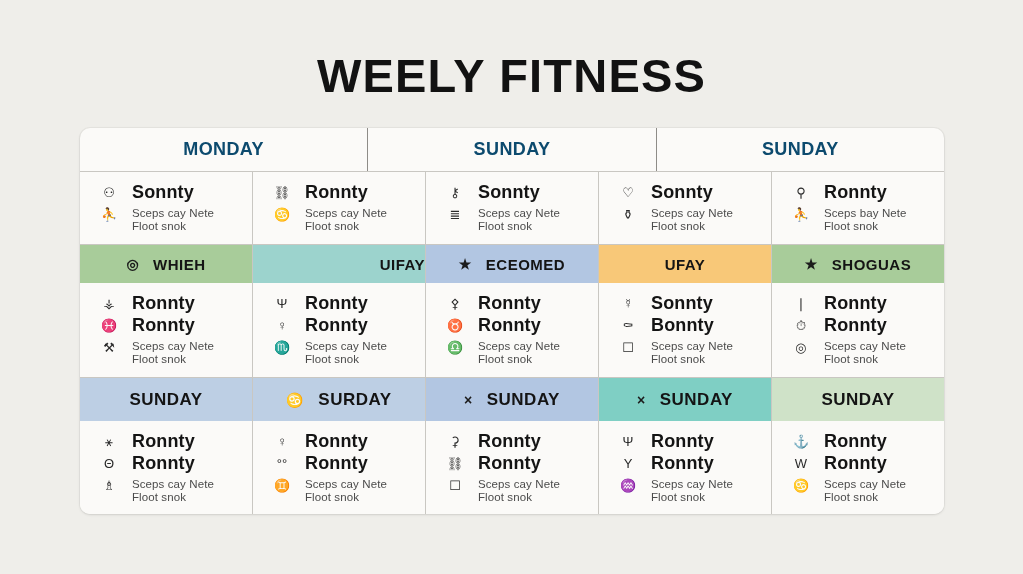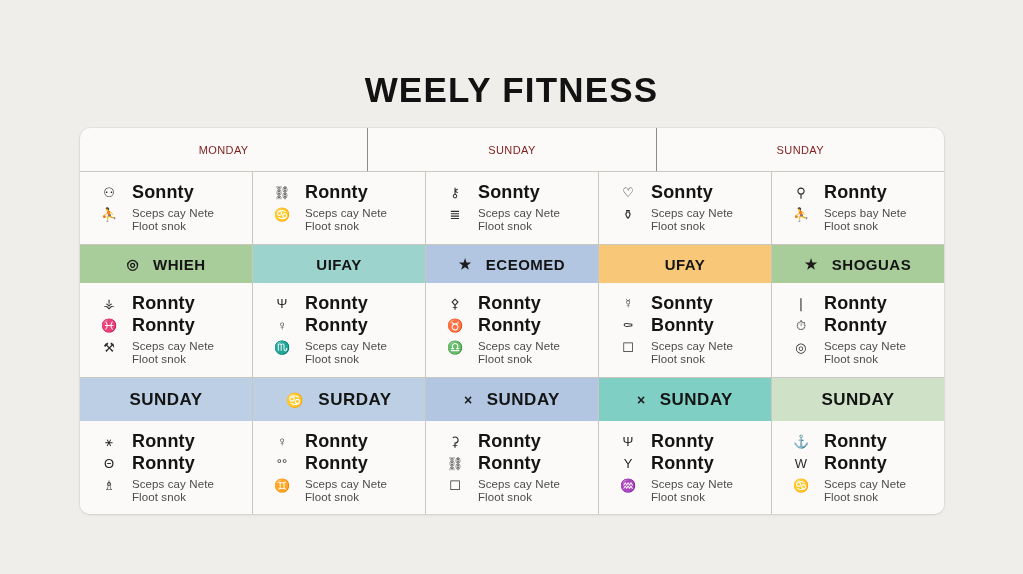--- a/index.html
+++ b/index.html
@@ -13,25 +13,25 @@
   body {
     background: #efeeea;
     font-family: "Liberation Sans", sans-serif;
     color: #1a1a1a;
     position: relative;
   }
 
   
   #page-title {
     text-align: center;
-    font-size: 35px;
+    font-size: 47px;
     font-weight: 700;
     letter-spacing: 1.2px;
     color: #121212;
-    margin-top: 72px;
+    margin-top: 52px;
     line-height: 1;
   }
 
   
   #planner-card {
     position: absolute;
     left: 80px;
     top: 128px;
     width: 864px;
     height: 386px;
@@ -48,24 +48,24 @@
     display: flex;
     height: 44px;
     flex: 0 0 44px;
     border-bottom: 1px solid #c9c7c2;
   }
   .header-cell {
     flex: 1 1 0;
     display: flex;
     align-items: center;
     justify-content: center;
-    font-size: 11px;
-    font-weight: 400;
+    font-size: 18px;
+    font-weight: 700;
     letter-spacing: 0.4px;
-    color: #7f1d1d;
+    color: #0c4a6e;
     border-right: 1px solid #8e8c88;
   }
   .header-cell:last-child { border-right: none; }
 
   
   .grid-row { display: flex; }
   .grid-cell {
     flex: 1 1 0;
     border-right: 1px solid #c9c7c2;
     min-width: 0;
@@ -249,21 +249,21 @@
   </div>
 
   <div class="grid-row banner-row">
     <div class="grid-cell">
         <div class="banner-cell" style="background: rgb(168, 204, 154);">
       <span class="banner-icon">◎</span>
       <span>WHIEH</span>
     </div>
       </div>
     <div class="grid-cell">
-        <div class="banner-cell" style="background: rgb(156, 211, 205);">
+        <div class="banner-cell" style="background: rgb(156, 211, 205); justify-content: flex-end;">
       <span>UIFAY</span>
     </div>
       </div>
     <div class="grid-cell">
         <div class="banner-cell" style="background: rgb(178, 198, 226);">
       <span class="banner-icon">★</span>
       <span>ECEOMED</span>
     </div>
       </div>
     <div class="grid-cell">

